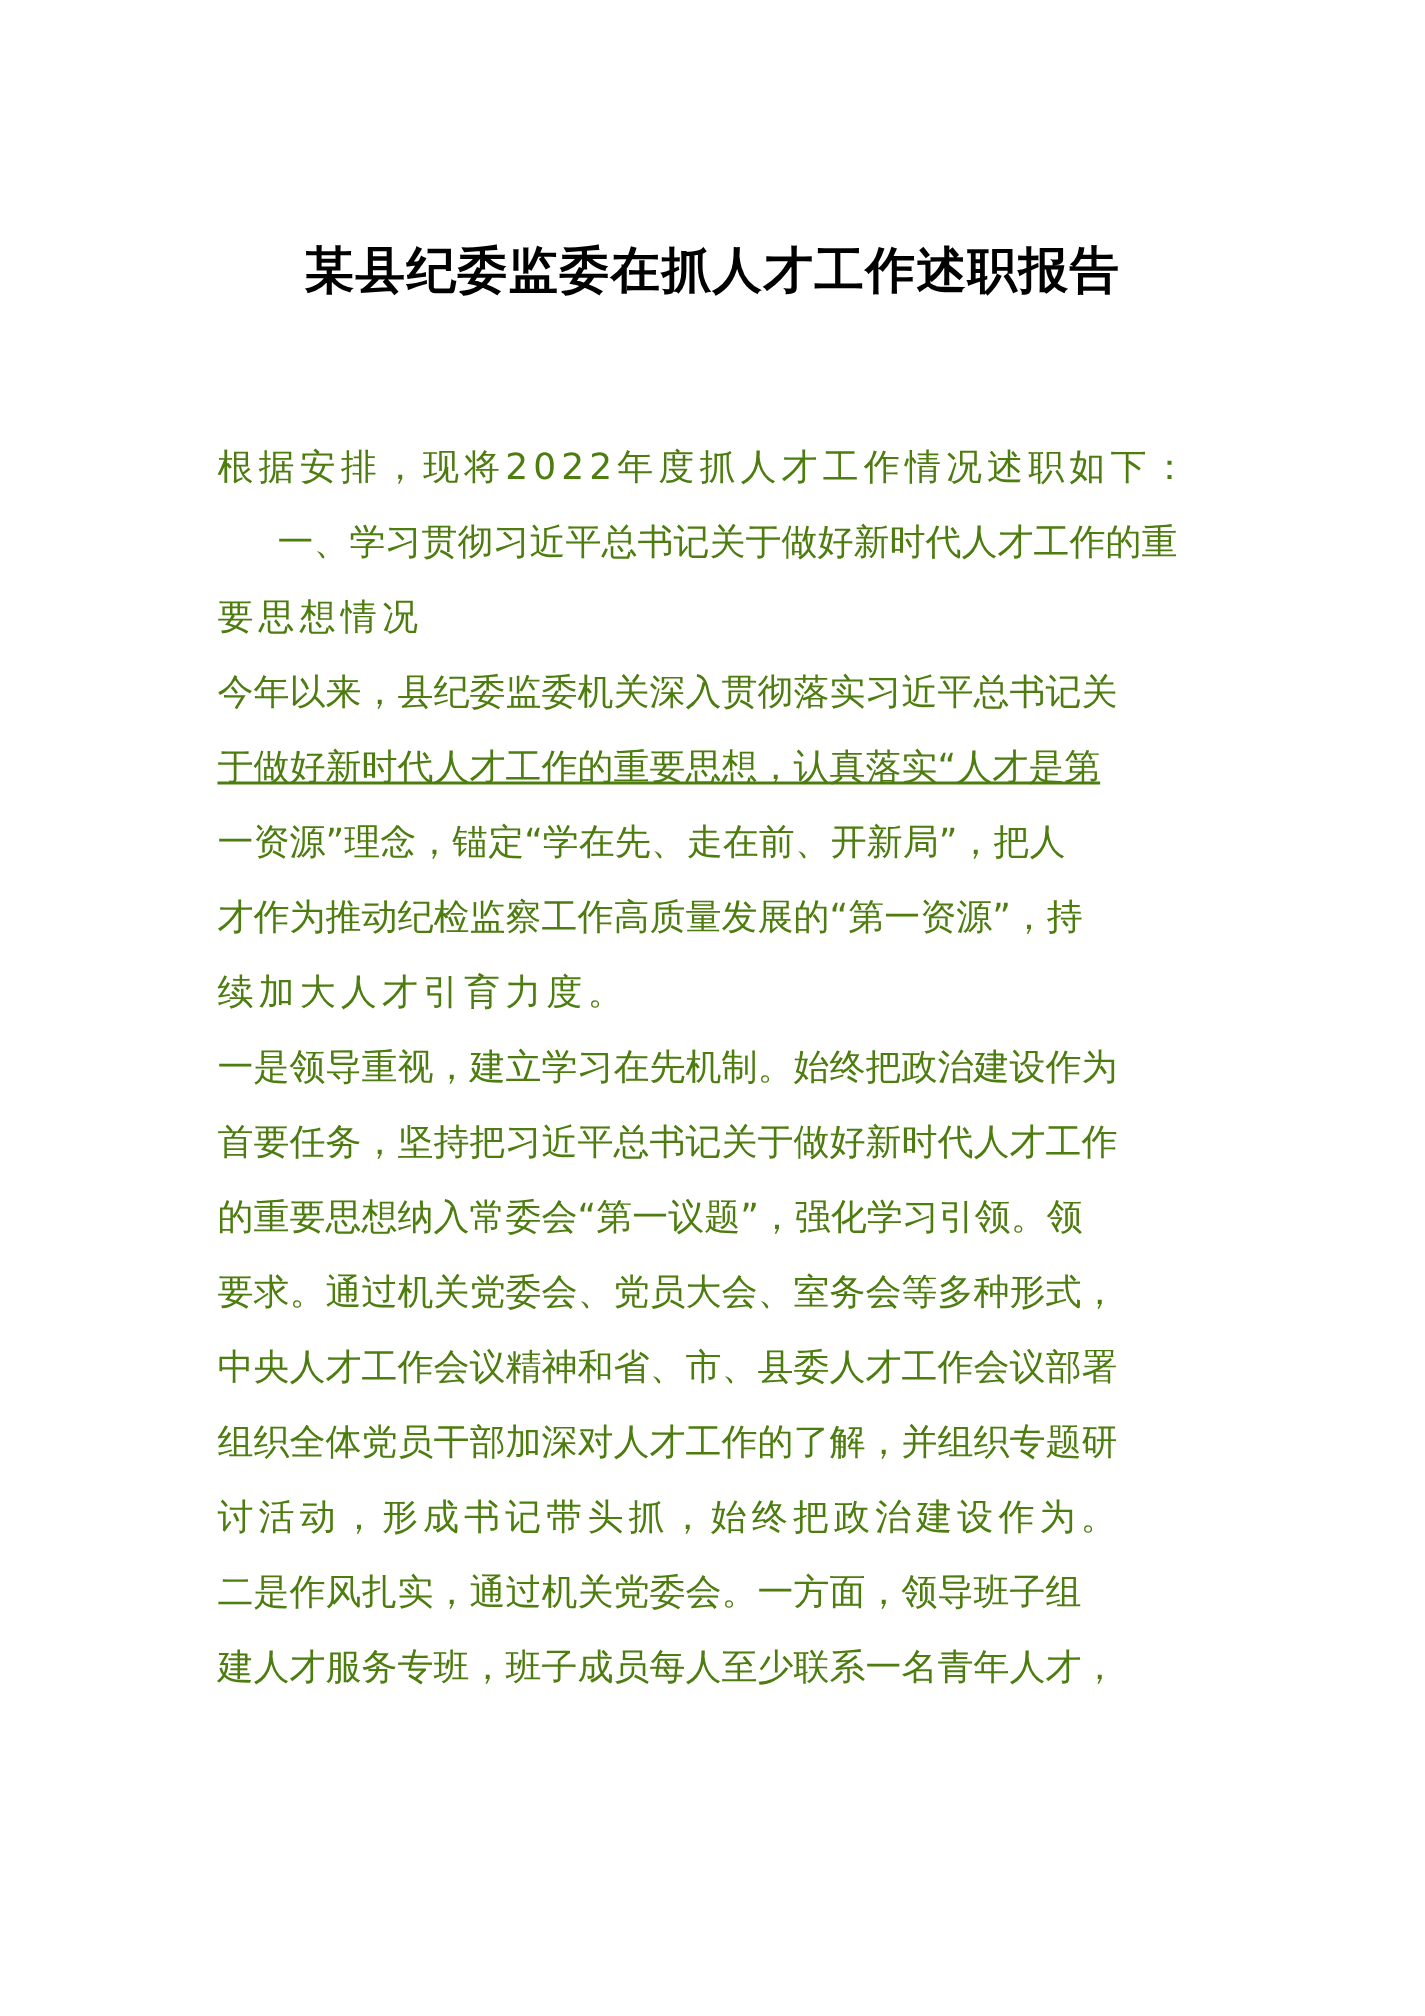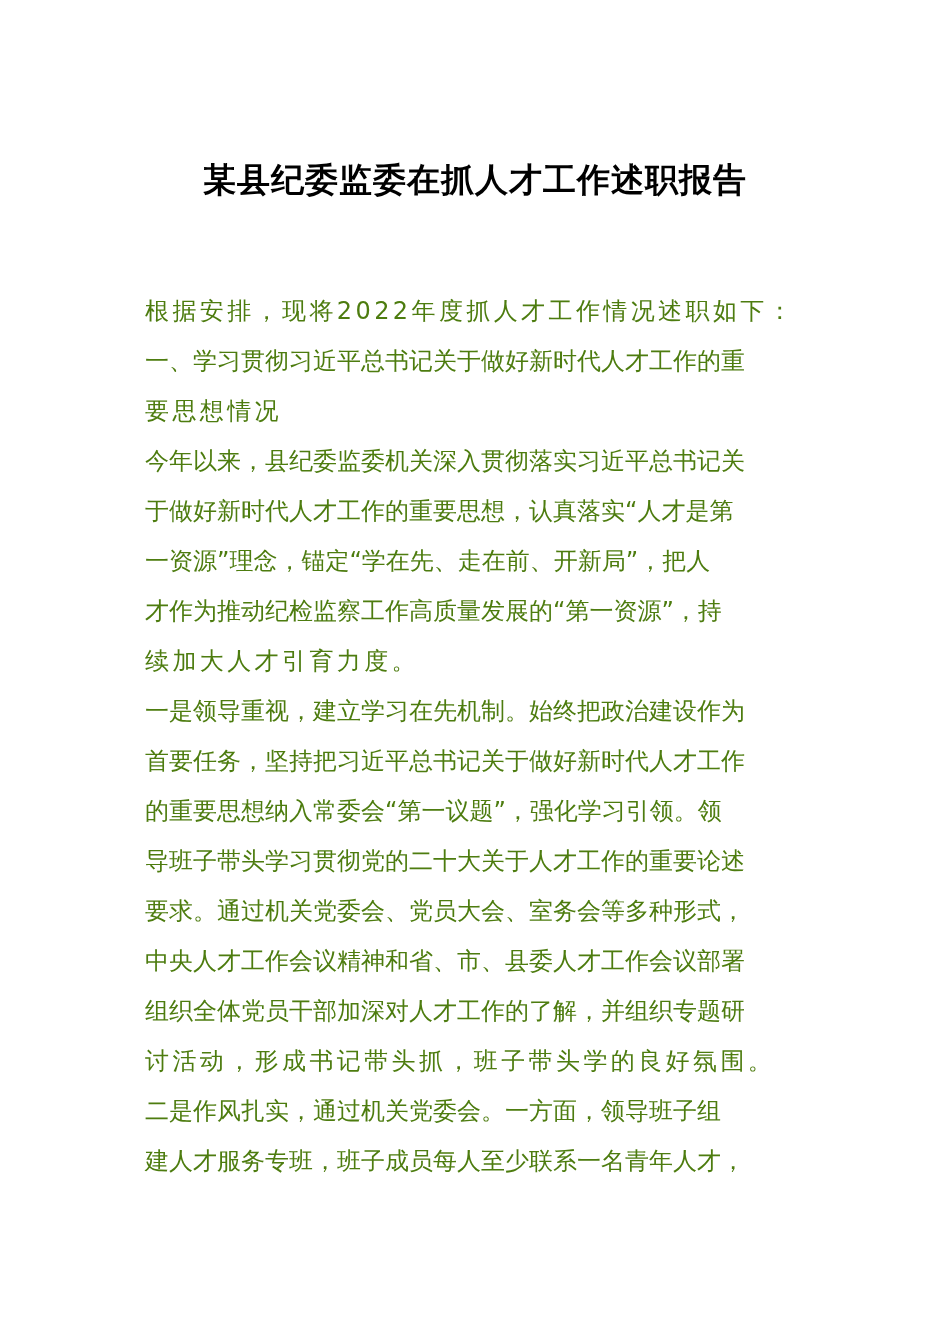--- a/index.html
+++ b/index.html
@@ -60,31 +60,30 @@
       letter-spacing: 3.4px;
     }
   </style>
 </head>
 <body>
 
 <div class="page">
   <h1 class="title">某县纪委监委在抓人才工作述职报告</h1>
   <div class="body" id="doc-body">
       <span class="line last">根据安排，现将2022年度抓人才工作情况述职如下：</span>
-      <span class="line full" style="letter-spacing: 0px; text-align-last: left; text-align: right;">一、学习贯彻习近平总书记关于做好新时代人才工作的重</span>
+      <span class="line full" style="letter-spacing: 0px; text-align-last: left; text-align: right; margin-left: 40px;">一、学习贯彻习近平总书记关于做好新时代人才工作的重</span>
       <span class="line last">要思想情况</span>
       <span class="line full" style="letter-spacing: 0px; text-align-last: left; text-align: left;">今年以来，县纪委监委机关深入贯彻落实习近平总书记关</span>
-      <span class="line full" style="letter-spacing: 0px; text-align-last: left; text-align: right;">于做好新时代人才工作的重要思想，认真落实“人才是第</span>
+      <span class="line full" style="letter-spacing: 0px; text-align-last: left; text-align: right; text-decoration: underline;">于做好新时代人才工作的重要思想，认真落实“人才是第</span>
       <span class="line full" style="letter-spacing: 0px; text-align-last: left; text-align: left;">一资源”理念，锚定“学在先、走在前、开新局”，把人</span>
       <span class="line full" style="letter-spacing: 0px; text-align-last: left; text-align: left;">才作为推动纪检监察工作高质量发展的“第一资源”，持</span>
       <span class="line last">续加大人才引育力度。</span>
       <span class="line full" style="letter-spacing: 0px; text-align-last: left; text-align: left;">一是领导重视，建立学习在先机制。始终把政治建设作为</span>
       <span class="line full" style="letter-spacing: 0px; text-align-last: left; text-align: center;">首要任务，坚持把习近平总书记关于做好新时代人才工作</span>
       <span class="line full" style="letter-spacing: 0px; text-align-last: left; text-align: left;">的重要思想纳入常委会“第一议题”，强化学习引领。领</span>
-      <span class="line full" style="letter-spacing: 0px; text-align-last: left; text-align: left;">导班子带头学习贯彻党的二十大关于人才工作的重要论述</span>
       <span class="line full" style="letter-spacing: 0px; text-align-last: left; text-align: left;">要求。通过机关党委会、党员大会、室务会等多种形式，</span>
       <span class="line full" style="letter-spacing: 0px; text-align-last: left; text-align: left;">中央人才工作会议精神和省、市、县委人才工作会议部署</span>
       <span class="line full" style="letter-spacing: 0px; text-align-last: left; text-align: left;">组织全体党员干部加深对人才工作的了解，并组织专题研</span>
-      <span class="line last">讨活动，形成书记带头抓，班子带头学的良好氛围。</span>
+      <span class="line last">讨活动，形成书记带头抓，始终把政治建设作为。</span>
       <span class="line full" style="letter-spacing: 0px; text-align-last: left; text-align: left;">二是作风扎实，通过机关党委会。一方面，领导班子组</span>
       <span class="line full" style="letter-spacing: 0px; text-align-last: left; text-align: left;">建人才服务专班，班子成员每人至少联系一名青年人才，</span>
     </div>
 </div>
 
 </body></html>

